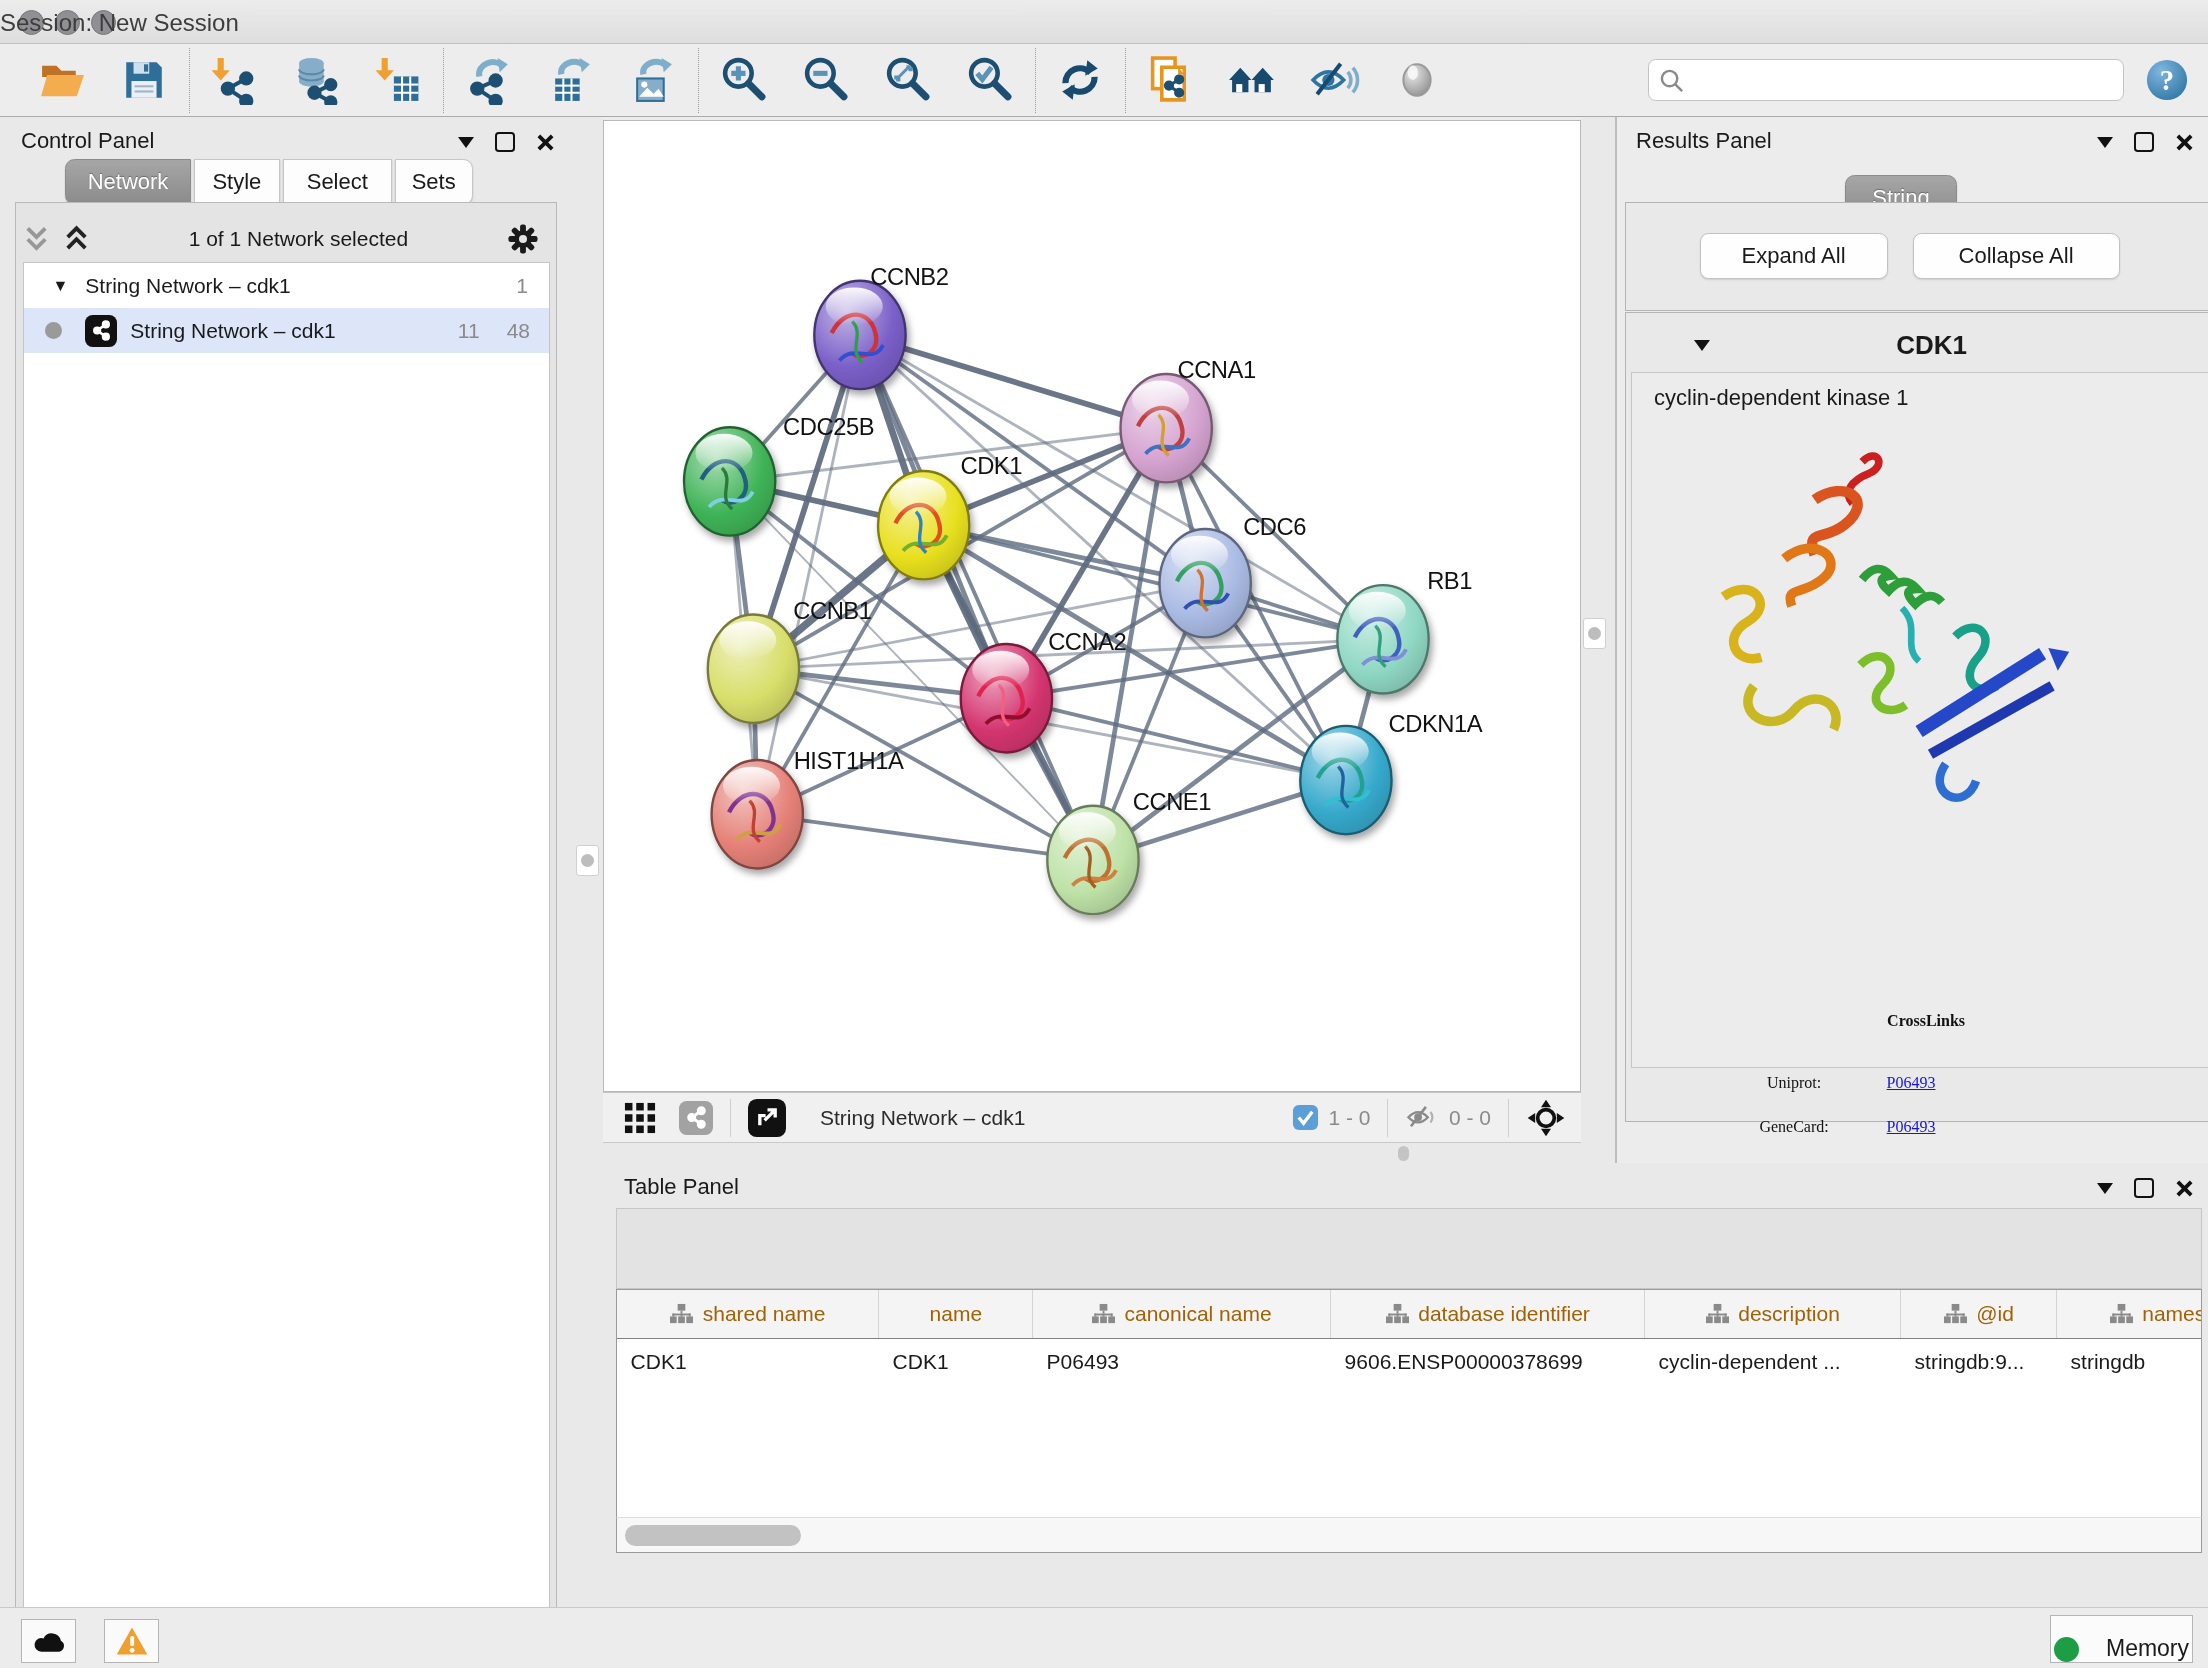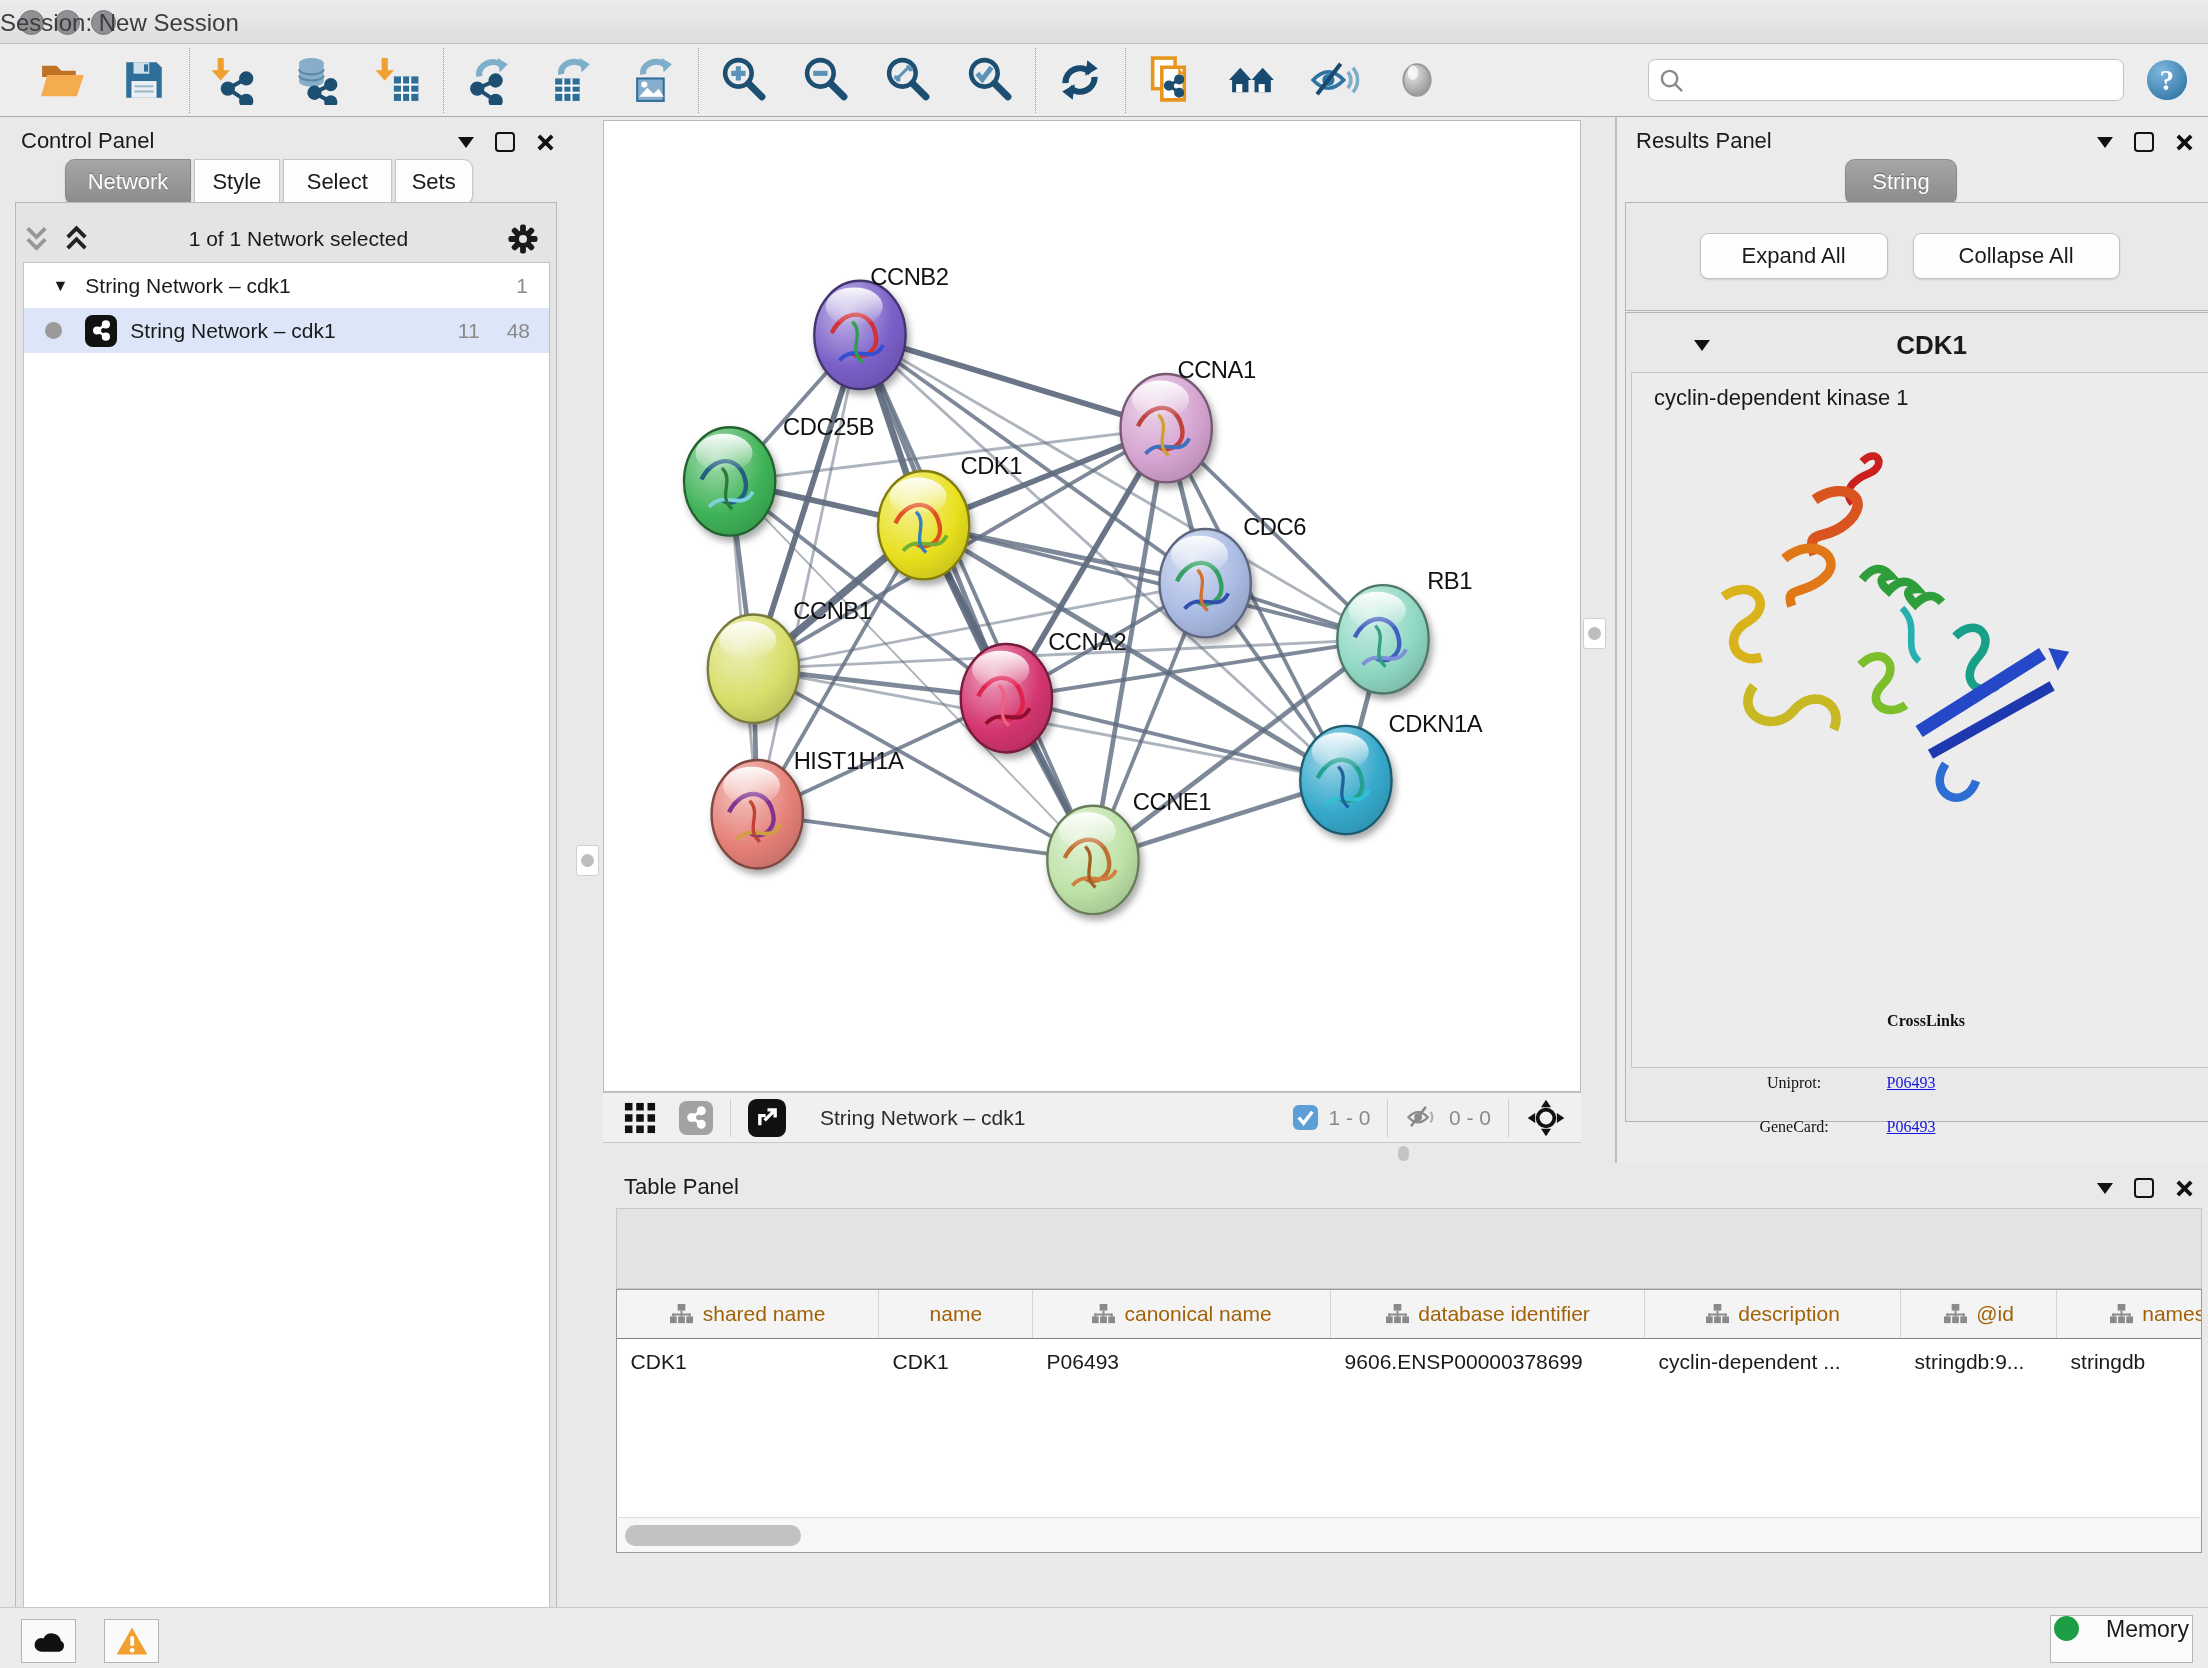--- a/index.html
+++ b/index.html
@@ -24,21 +24,21 @@
   
   .ptitle{font-size:22px;color:#1a1a1a;}
   .phicons{position:absolute;display:flex;align-items:center;gap:21px;}
   .tri{width:0;height:0;border-left:8.6px solid transparent;border-right:8.6px solid transparent;border-top:11.4px solid #111;}
   .floatico{width:16px;height:16px;border:2.4px solid #111;border-radius:3.8px;}
   .tabgrp{display:flex;gap:2.9px;}
   .tab{height:44px;display:flex;align-items:center;justify-content:center;font-size:22px;
        background:#FDFDFD;border:1px solid #C6C6C6;box-shadow:0 1px 1.9px rgba(0,0,0,.15);}
   .tab.first{border-radius:9.5px 0 0 9.5px;}
   .tab.last{border-radius:0 9.5px 9.5px 0;}
-  .tab.only{border-radius:9.5px;}
+  .tab.only{border-radius:9.5px;margin-top:16px;}
   .tab.sel{background:linear-gradient(#A6A6A6,#8B8B8B);color:#fff;border-color:#8B8B8B;text-shadow:0 -1px 1px rgba(0,0,0,.35);}
   
   .cpanel{position:absolute;left:0;top:117px;width:571px;height:1490px;background:#E9E9E9;}
   .cpl-box{position:absolute;left:15px;top:85px;width:540px;height:1470px;background:#E4E4E4;border:1px solid #B9B9B9;}
   .cpl-status{position:absolute;left:23px;top:103px;width:525px;height:38px;display:flex;align-items:center;}
   .cpl-list{position:absolute;left:23px;top:145px;width:525px;height:1404px;background:#fff;border:1px solid #C4C4C4;}
   .trow{display:flex;align-items:center;height:45px;font-size:21px;}
   .trow .cnt{color:#8a8a8a;}
   .trow.sel{background:#DCE6F8;}
   .sharesq{width:32px;height:32px;background:#111;border-radius:7.6px;display:flex;align-items:center;justify-content:center;}
@@ -77,21 +77,21 @@
   .tbodyrow{display:flex;height:46px;align-items:center;}
   .td{font-size:21px;padding-left:13.3px;box-sizing:border-box;flex:0 0 auto;overflow:hidden;white-space:nowrap;}
   .hscroll{position:absolute;left:13.3px;top:354px;width:1586px;height:36px;background:#F7F7F7;border:1px solid #9a9a9a;border-top:1px solid #DDD;box-sizing:border-box;}
   .hthumb{position:absolute;left:7.6px;top:6.7px;width:176px;height:21px;border-radius:10.5px;background:#C2C2C2;}
   .ttabs{position:absolute;left:0;top:403px;width:1605px;display:flex;justify-content:center;}
   
   .statusbar{position:absolute;left:0;top:1607px;width:2208px;height:61px;background:#ECECEC;border-top:1px solid #C9C9C9;}
   .sbtn{position:absolute;top:11.4px;width:55px;height:44px;background:#FAFAFA;border:1.9px solid #B5B5B5;
         display:flex;align-items:center;justify-content:center;box-sizing:border-box;}
   .membtn{position:absolute;right:15px;top:6.7px;width:143px;height:48px;background:#FBFBFB;border:1.9px solid #B5B5B5;
-        display:flex;align-items:flex-start;justify-content:center;gap:27px;font-size:23px;box-sizing:border-box;}
+        display:flex;align-items:flex-end;justify-content:center;gap:27px;font-size:23px;box-sizing:border-box;}
   .memdot{width:25px;height:25px;border-radius:50%;}
 </style>
 </head>
 <body>
 
 <div id="app">
 
   <div class="titlebar">
     <span class="tl" style="left:19px"></span>
     <span class="tl" style="left:55px"></span>

